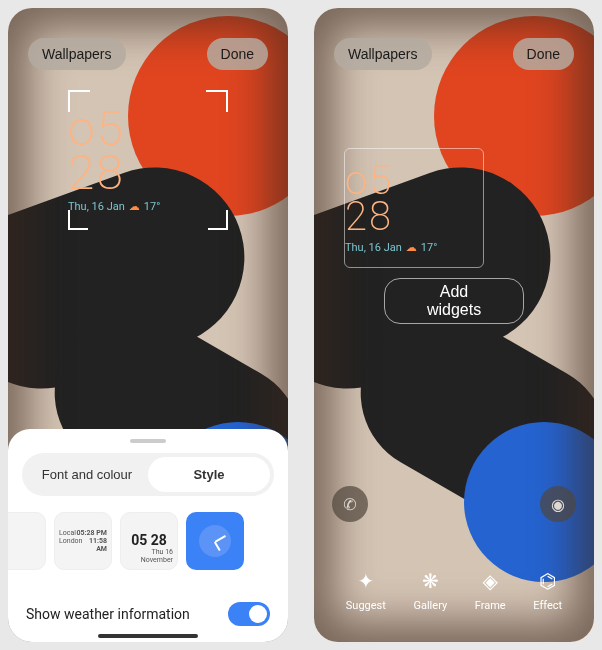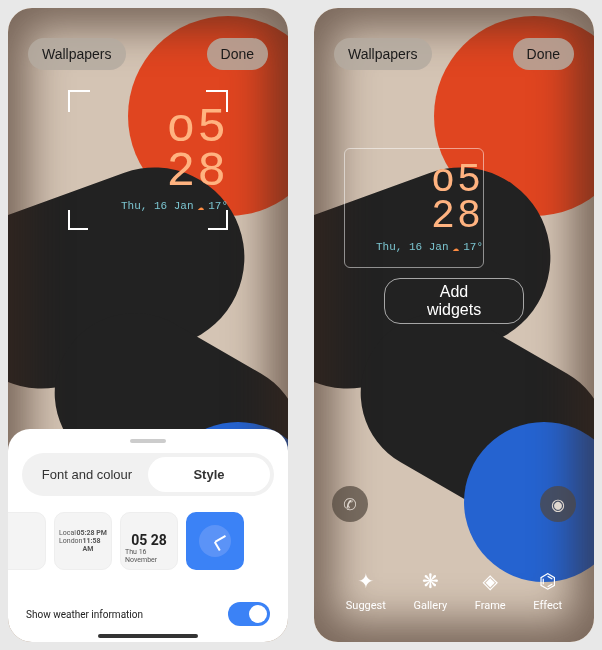--- a/index.html
+++ b/index.html
@@ -91,23 +91,22 @@
     }
     .clock-box {
       position: absolute;
       top: 82px;
       left: 50%;
       transform: translateX(-50%);
       width: 160px;
       height: 140px;
       display: flex;
       flex-direction: column;
-      align-items: flex-end;
+      align-items: flex-start;
       justify-content: center;
-      font-family: Liberation Mono, monospace;
     }
     .clock-box.cornered::before,
     .clock-box.cornered::after,
     .clock-box.cornered .corner-br,
     .clock-box.cornered .corner-bl {
       content: "";
       position: absolute;
       width: 20px;
       height: 20px;
       border: 2px solid #fff;
@@ -248,39 +247,40 @@
       flex-shrink: 0;
       display: flex;
       flex-direction: column;
       align-items: center;
       justify-content: center;
       font-size: 7px;
       color: #555;
       padding: 4px;
       cursor: pointer;
       border: 1px solid #eee;
+      text-align: right;
     }
     .style-tile.first { margin-left: -30px; }
     .style-tile .tile-main { font-size: 14px; font-weight: 700; color: #222; margin-top: 14px; }
     .style-tile.selected { background: #3b82f6; border: 2px solid #3b82f6; }
     .analog-face {
       width: 32px; height: 32px; border-radius: 50%; background: #5b93f7; position: relative;
     }
     .analog-face::before, .analog-face::after {
       content:""; position:absolute; background:#fff; left:50%; top:50%; transform-origin:left center;
     }
     .analog-face::before { width: 12px; height:1.5px; transform: rotate(-30deg); }
     .analog-face::after { width: 10px; height:1.5px; transform: rotate(60deg); }
     .setting-row {
       display: flex;
       justify-content: space-between;
       align-items: center;
       padding: 16px 18px;
     }
-    .setting-label { font-size: 10px; color: #222; }
+    .setting-label { font-size: 14px; color: #222; }
     .toggle {
       width: 42px; height: 24px; border-radius: 12px;
       background: #3b82f6; position: relative; cursor: pointer;
       border: none;
     }
     .toggle.off { background: #ccc; }
     .toggle::after {
       content:""; position:absolute; width:18px; height:18px; background:#fff;
       border-radius:50%; top:3px; right:3px; transition: all .2s;
     }

